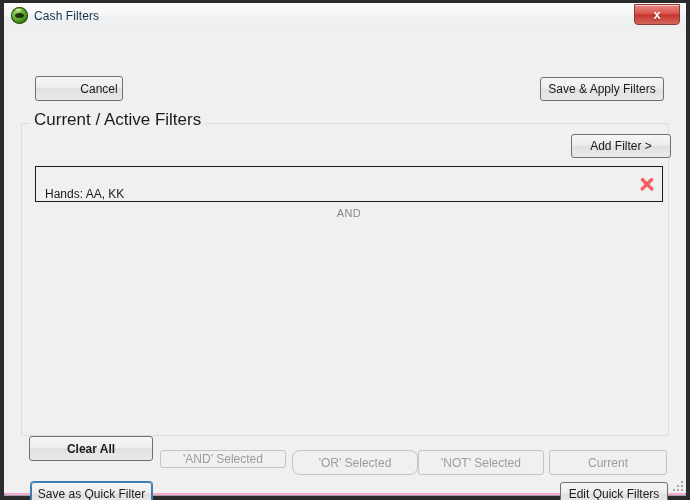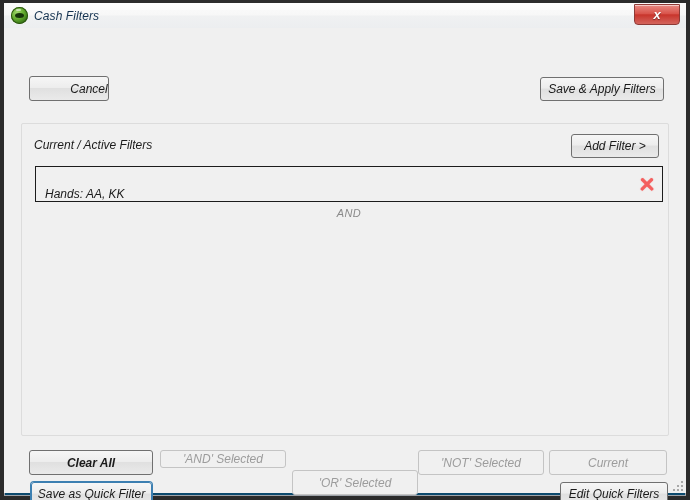--- a/index.html
+++ b/index.html
@@ -13,26 +13,25 @@
     font-family: "Liberation Sans", sans-serif;
     overflow: hidden;
   }
 
   
   .window {
     position: relative;
     width: 690px;
     height: 500px;
     box-sizing: border-box;
-    background: #0c4a6e;
+    background: #f9a8d4;
     border-left: 4px solid #2b2b2b;
     border-right: 4px solid #2b2b2b;
     border-bottom: 4px solid #2b2b2b;
     border-top: 0;
-    font-style: italic;
   }
   .frame-inner {
     position: absolute;
     left: 0; right: 0; top: 0; bottom: 0;
     border-left: 1px solid #9da2a8;
     border-right: 1px solid #9da2a8;
     border-bottom: 1px solid #9da2a8;
     box-sizing: border-box;
   }
 
@@ -131,42 +130,41 @@
     border: 1px solid #c4c4c4;
     background: #f0f0f0;
     color: #9c9c9c;
     cursor: default;
   }
   .btn.focus {
     border: 1px solid #3c7fb1;
     box-shadow: 0 0 0 1px #3c7fb1;
   }
 
-  #cancel-button      { position:absolute; left:25px;  top:48px;  width:80px;  height:25px;padding-left:40px; }
+  #cancel-button      { position:absolute; left:31px;  top:48px;  width:88px;  height:25px;padding-left:40px; }
   #save-apply-button  { position:absolute; left:536px; top:49px;  width:124px; height:24px; }
-  #add-filter-button  { position:absolute; right:27px; top:106px; width:88px;  height:24px; }
+  #add-filter-button  { position:absolute; right:15px; top:106px; width:100px;  height:24px; }
 
   
   .groupbox {
     position: absolute;
     left: 17px; top: 95px;
     width: 648px;
     height: 313px;
     border: 1px solid #dcdcdc;
     border-radius: 2px;
     box-sizing: border-box;
   }
   .groupbox-title {
     position: absolute;
     left: 26px; top: 82px;
     padding: 0 4px;
     background: #f0f0f0;
-    font-size: 12px;
+    font-size: 17px;
     color: #1b1b1b;
-    margin-top: 28px;
   }
 
   
   .filter-list {
     position: absolute;
     left: 31px; top: 138px;
     width: 628px;
   }
   .filter-row {
     position: relative;
@@ -208,23 +206,23 @@
     height: 22px;
     display: flex;
     align-items: center;
     justify-content: center;
     font-size: 11px;
     color: #8a8a8a;
     letter-spacing: .4px;
   }
 
   
-  #clear-all-button    { position:absolute; left:25px;  top:422px; width:124px; height:25px; }
+  #clear-all-button    { position:absolute; left:25px;  top:408px; width:124px; height:25px; }
   #and-selected-button { position:absolute; left:156px; top:422px; width:126px; height:18px; }
-  #or-selected-button  { position:absolute; left:288px; top:442px; width:126px; height:25px; }
+  #or-selected-button  { position:absolute; left:288px; top:422px; width:126px; height:25px;border-radius:8px; }
   #not-selected-button { position:absolute; left:414px; top:422px; width:126px; height:25px; }
   #ungroup-button      { position:absolute; left:545px; top:422px; width:118px; height:25px; }
 
   #save-quick-filter-button { position:absolute; left:27px;  top:454px; width:121px; height:24px; }
   #edit-quick-filters-button{ position:absolute; left:556px; top:454px; width:108px; height:24px; }
 
   
   .resize-grip {
     position: absolute;
     right: 3px; bottom: 2px;

